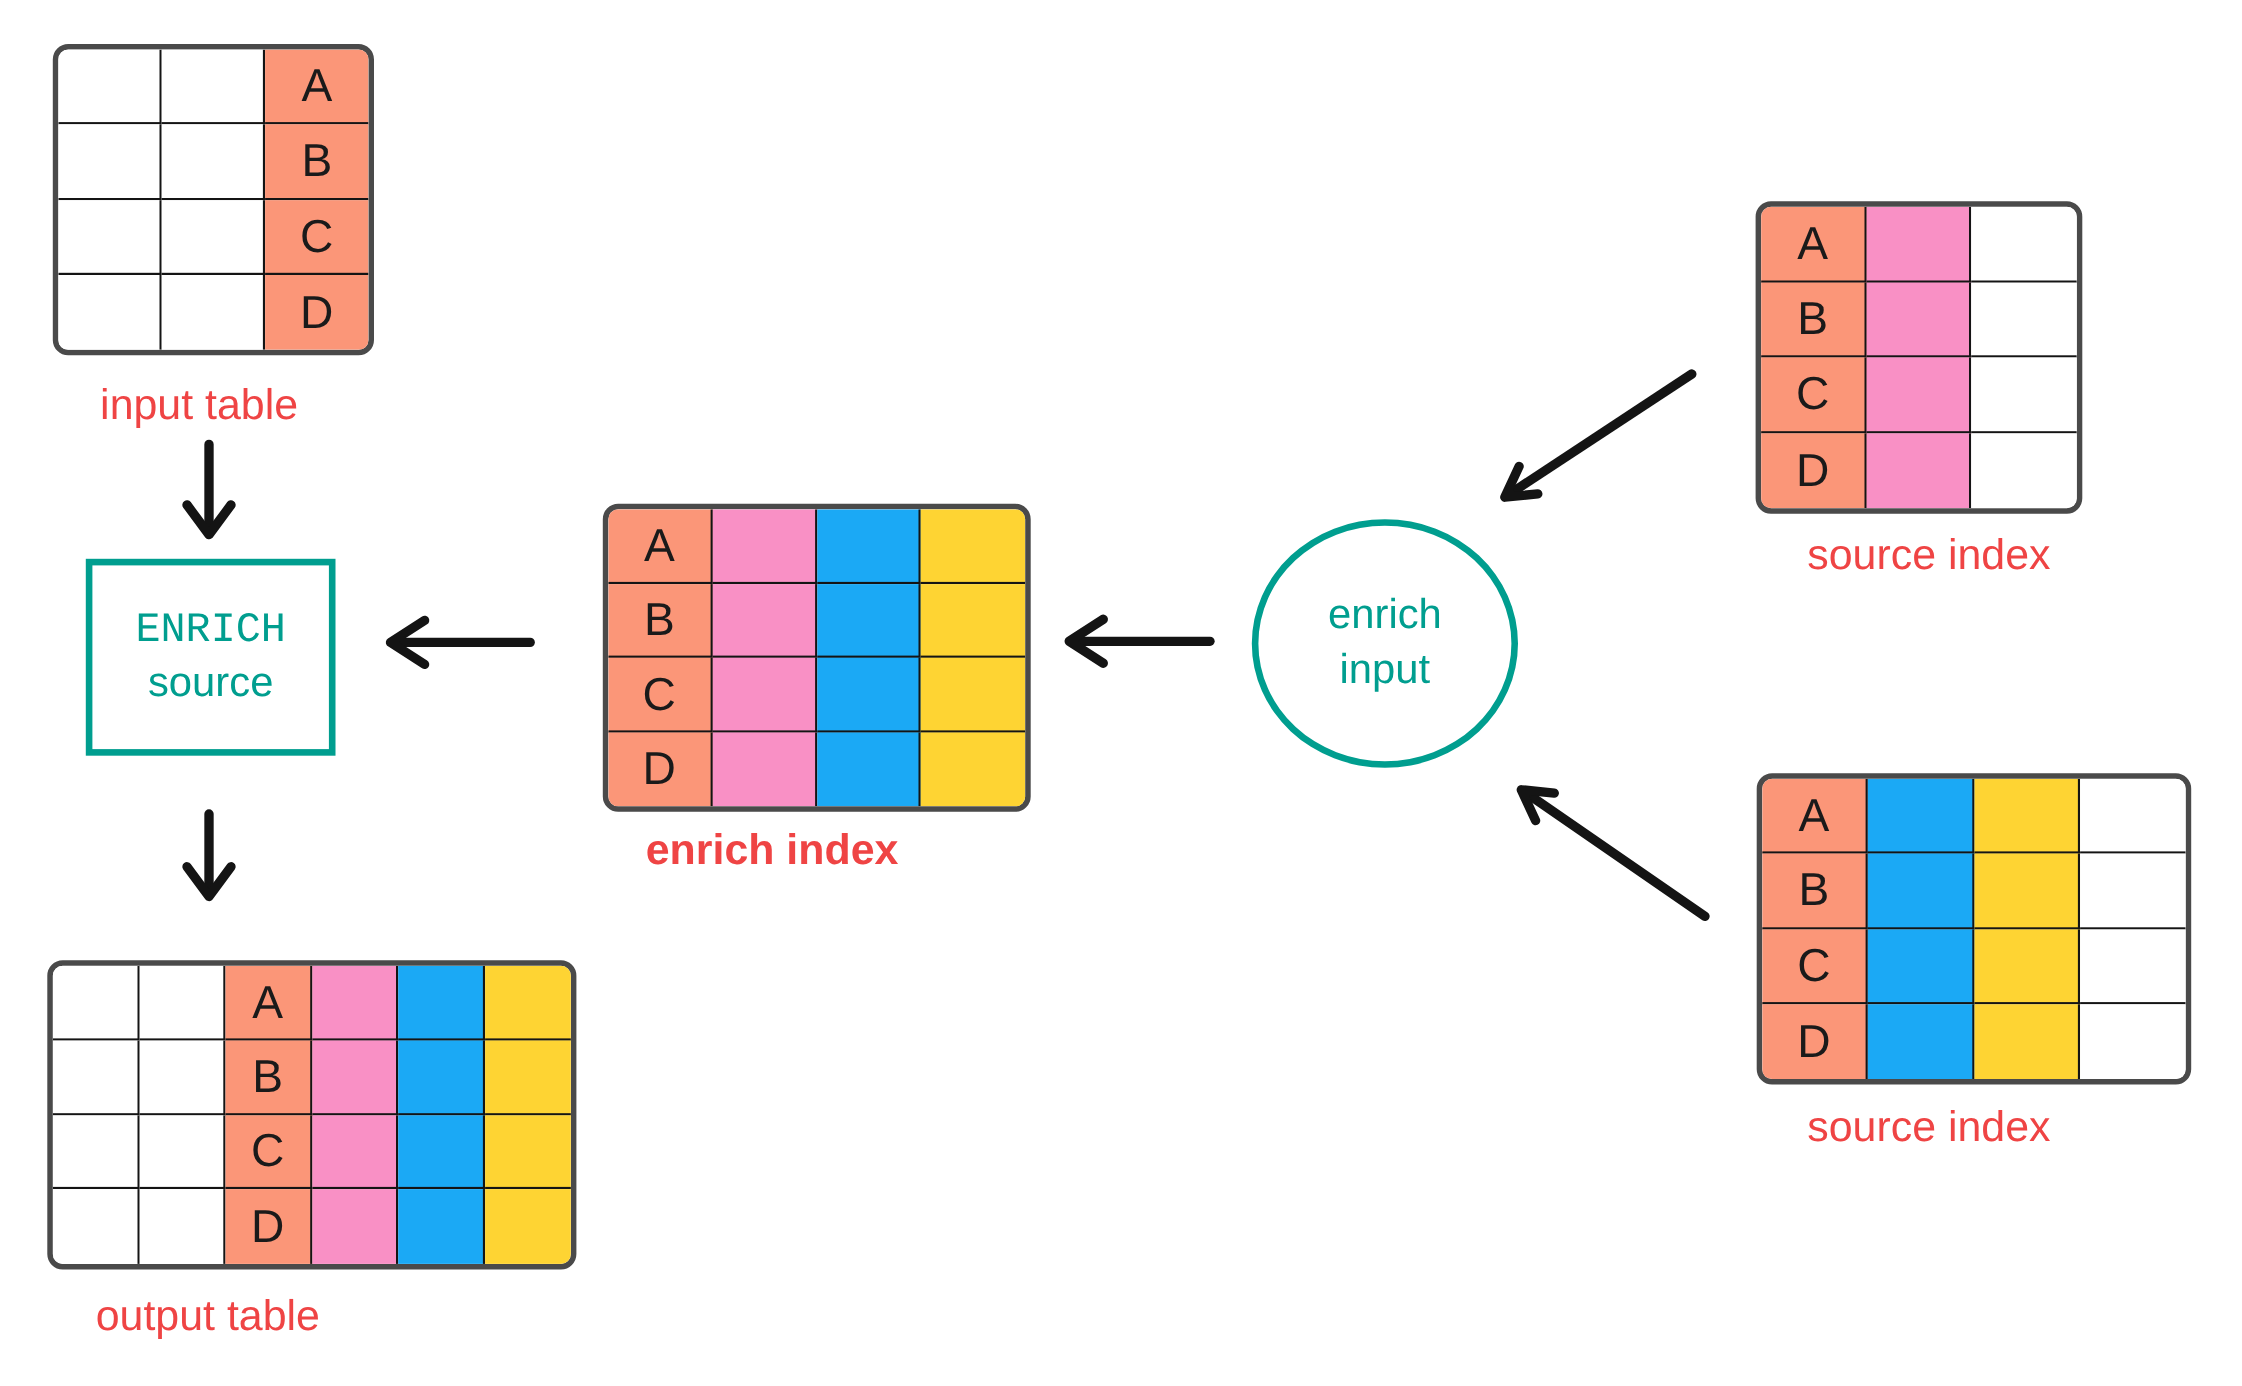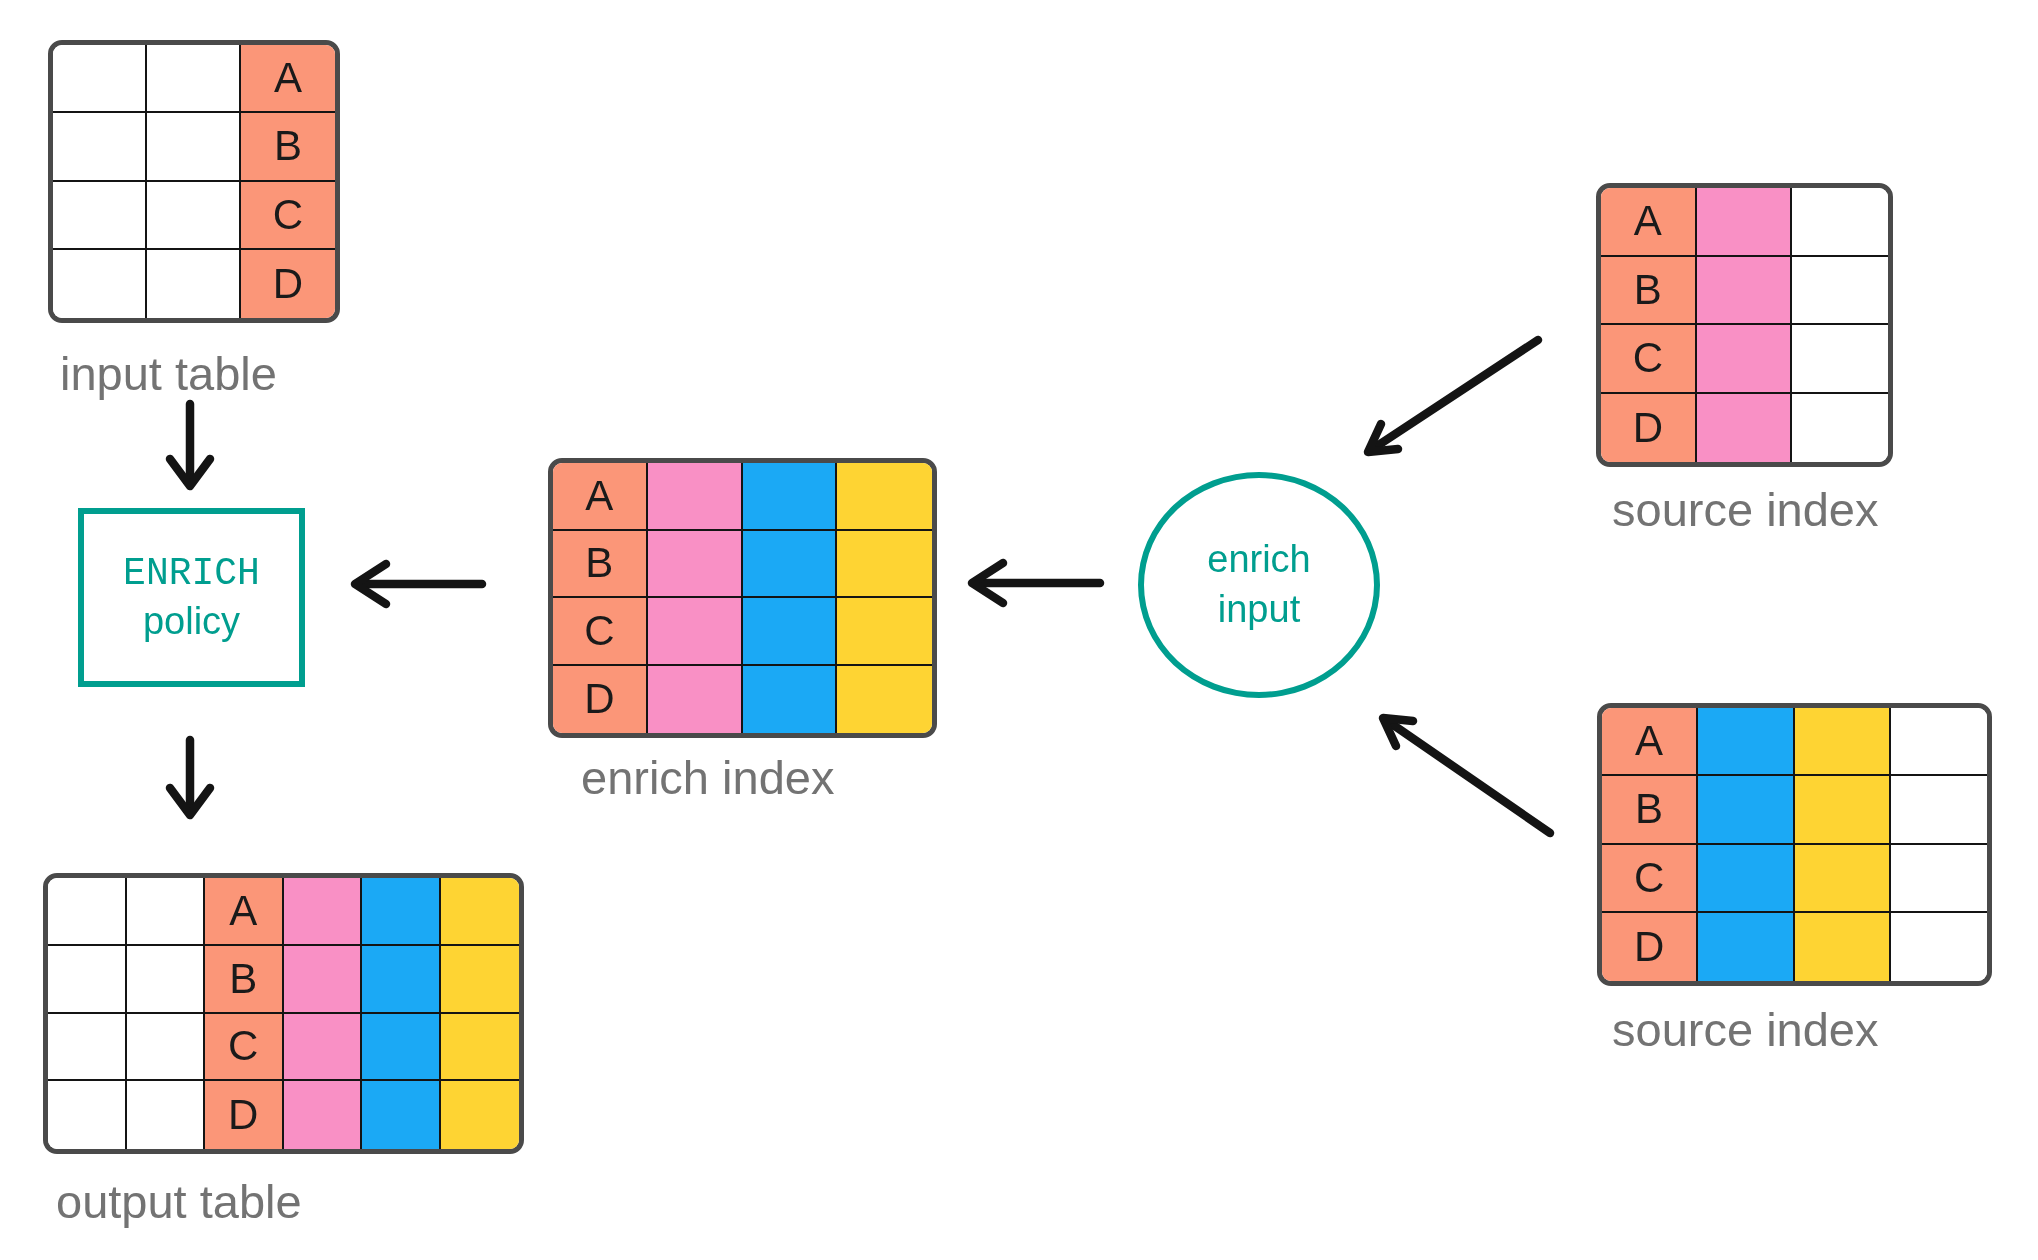--- a/index.html
+++ b/index.html
@@ -33,24 +33,25 @@
     color: #1a1a1a;
     border-right: 2px solid #141414;
     border-bottom: 2px solid #141414;
   }
   .cell.last-col { border-right: none; }
   .cell.last-row { border-bottom: none; }
 
   
   .caption {
     position: absolute;
-    font-size: 47px;
-    line-height: 1.1;
-    color: #737373;
+    font-size: 39px;
+    line-height: 1.1;
+    color: #ef4444;
     white-space: nowrap;
+    margin-left: 31px;
   }
 
   
   .command-box {
     position: absolute;
     left: 78px; top: 508px;
     width: 227px; height: 179px;
     border: 6px solid var(--teal, #009E8F);
     background: #ffffff;
     display: flex;
@@ -108,21 +109,21 @@
 
   
   #input-table        { left: 48px;   top: 40px;  width: 292px; height: 283px; }
   #enrich-index-table { left: 548px;  top: 458px; width: 389px; height: 280px; }
   #source-top-table   { left: 1596px; top: 183px; width: 297px; height: 284px; }
   #source-bottom-table{ left: 1597px; top: 703px; width: 395px; height: 283px; }
   #output-table       { left: 43px;   top: 873px; width: 481px; height: 281px; }
 
   
   #caption-input         { left: 60px;   top: 348px; }
-  #caption-enrich-index  { left: 581px;  top: 752px; }
+  #caption-enrich-index  { left: 556px;  top: 752px; font-weight: bold; }
   #caption-source-top    { left: 1612px; top: 484px; }
   #caption-source-bottom { left: 1612px; top: 1004px; }
   #caption-output        { left: 56px;   top: 1176px; }
 </style>
 </head>
 <body>
 
 <div id="canvas">
 
   <div id="input-table" class="dtable" style="grid-template-columns: repeat(3, 1fr);">
@@ -221,21 +222,21 @@
     </div>
 
   <div id="caption-input" class="caption">input table</div>
   <div id="caption-enrich-index" class="caption">enrich index</div>
   <div id="caption-source-top" class="caption">source index</div>
   <div id="caption-source-bottom" class="caption">source index</div>
   <div id="caption-output" class="caption">output table</div>
 
   <div class="command-box">
     <span class="line-mono">ENRICH</span>
-    <span class="line-sans">policy</span>
+    <span class="line-sans">source</span>
   </div>
 
   <div class="policy-circle">
     <span>enrich</span>
     <span>input</span>
   </div>
 
   <svg id="arrows" viewBox="0 0 2038 1260">
     <g>
       <path d="M190 404 L190 482"></path>

